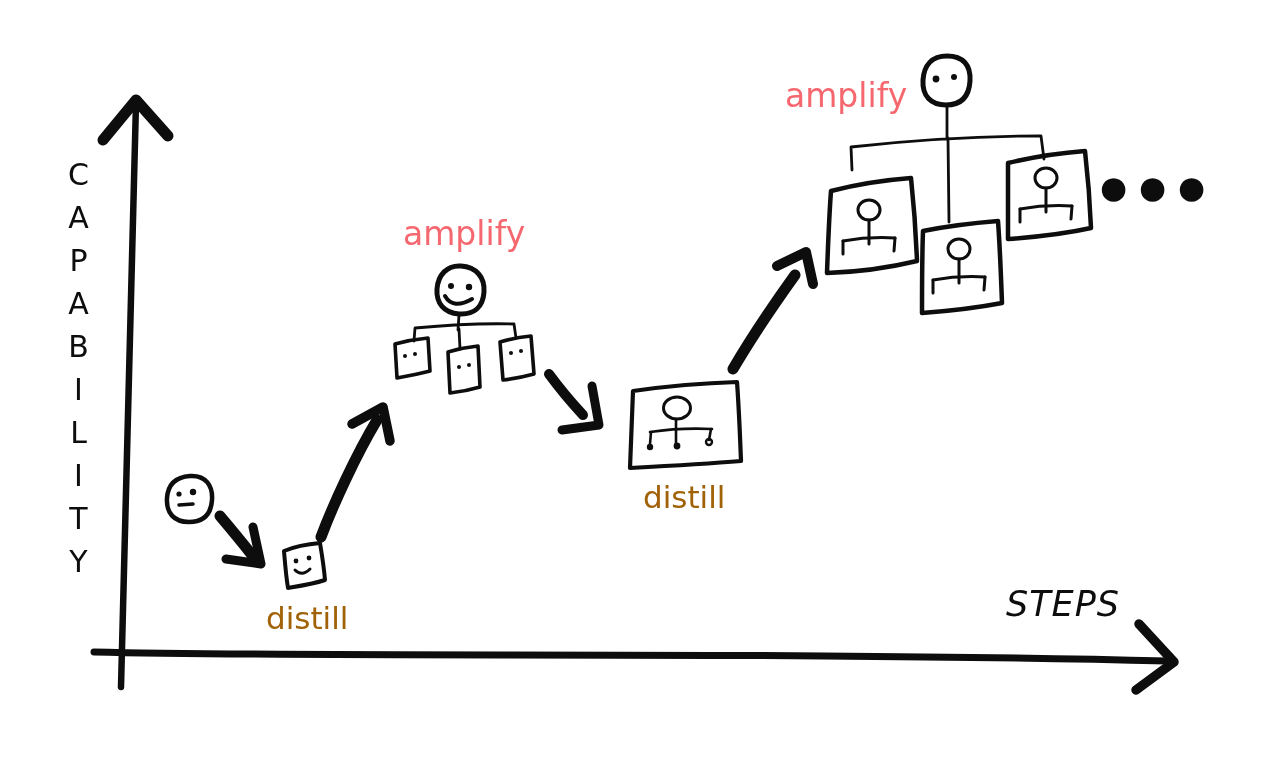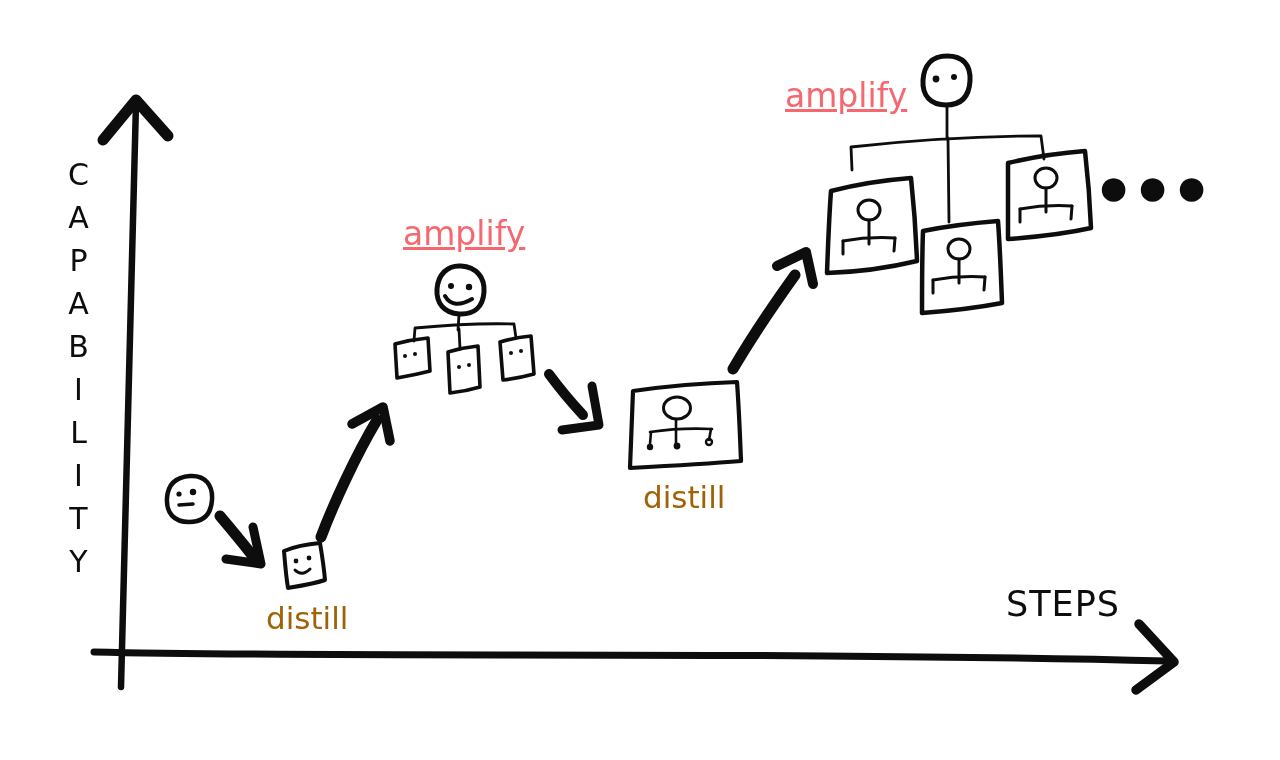--- a/index.html
+++ b/index.html
@@ -28,23 +28,24 @@
     font-size: 30px;
     writing-mode: vertical-lr;
     text-orientation: upright;
     letter-spacing: 8px;
     color: #0d0d0d;
   }
   .lbl-steps {
     left: 1006px; top: 585px;
     font-size: 35px;
     letter-spacing: 1px;
+    font-style: italic;
   }
   .lbl-distill { color: #a16207; font-size: 31px; }
-  .lbl-amplify { color: #f6686f; font-size: 33px; text-decoration: underline; }
+  .lbl-amplify { color: #f6686f; font-size: 33px; }
   .lbl-distill-1 { left: 266px; top: 601px; }
   .lbl-amplify-1 { left: 403px; top: 216px; }
   .lbl-distill-2 { left: 643px; top: 480px; }
   .lbl-amplify-2 { left: 785px; top: 78px; }
   .lbl-ellipsis {
     left: 1100px; top: 170px;
     font-size: 31px;
     letter-spacing: 12px;
     color: #0d0d0d;
   }

